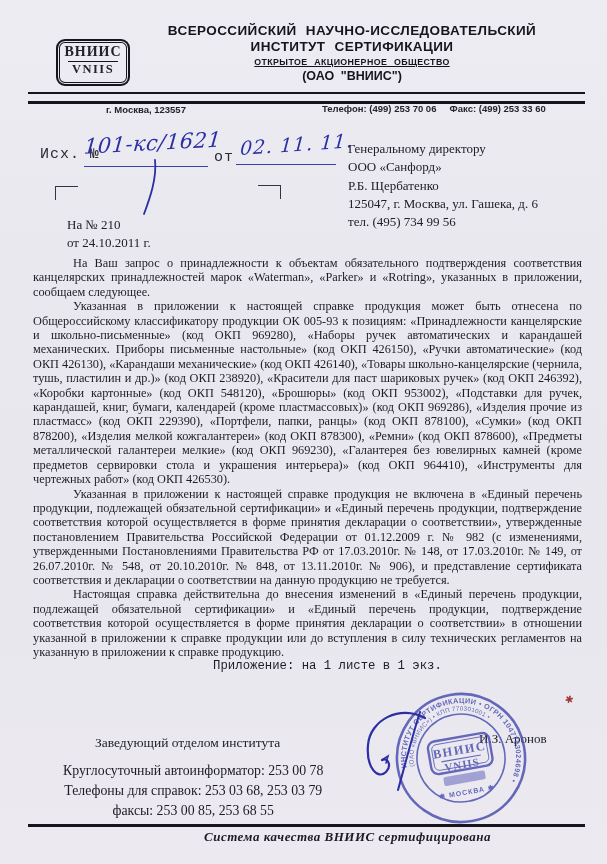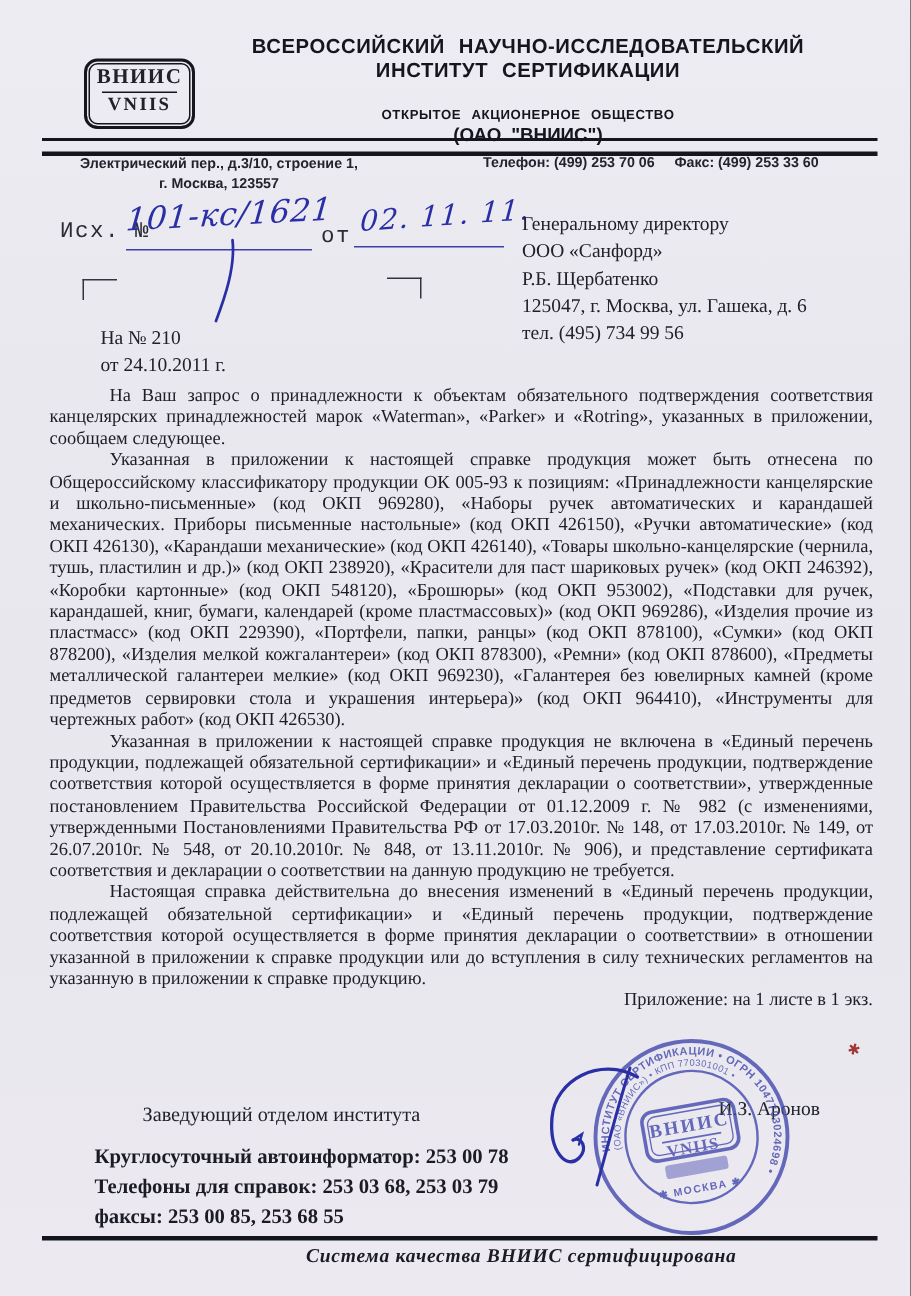--- a/index.html
+++ b/index.html
@@ -13,43 +13,43 @@
   
   .logo{left:56px;top:39px;width:70px;height:43px;border:2.5px solid #15151d;border-radius:9px;
         box-shadow:inset 0 0 0 1px #e9e8ee, inset 0 0 0 2px #15151d;
         text-align:center;font-family:"Liberation Serif",serif;font-weight:bold;}
   .logo-ru{font-size:14px;letter-spacing:1px;margin-top:3px;}
   .logo-div{width:50px;height:0;border-top:1.5px solid #15151d;margin:1px auto 0;}
   .logo-en{font-size:12.5px;letter-spacing:1.5px;margin-top:0px;}
   
   .title-block{left:126px;top:23px;width:380px;text-align:center;font-family:"Liberation Sans",sans-serif;font-weight:bold;color:#15151d;padding-left:36px;}
   .t1{font-size:13.5px;letter-spacing:0.4px;word-spacing:5px;line-height:15.5px;}
-  .t3{font-size:8.8px;letter-spacing:0.4px;word-spacing:4px;margin-top:17px;}
+  .t3{font-size:8.8px;letter-spacing:0.4px;word-spacing:4px;margin-top:3px;text-decoration:underline;}
   .t4{font-size:12.5px;word-spacing:3px;margin-top:2px;}
   .hrule{left:28px;top:92px;width:557px;height:7px;border-top:2px solid #15151d;border-bottom:3px solid #15151d;}
   .addr{left:30px;top:104px;width:232px;text-align:center;font-family:"Liberation Sans",sans-serif;font-weight:bold;font-size:9.5px;line-height:12.5px;color:#23232e;}
   .contacts{left:322px;top:102px;width:268px;font-family:"Liberation Sans",sans-serif;font-weight:bold;font-size:9.5px;line-height:13px;color:#23232e;}
   
   .mono{font-family:"Liberation Mono","DejaVu Sans Mono",monospace;font-size:15px;letter-spacing:1px;color:#2b2b33;}
   .hand{font-family:"DejaVu Serif",serif;font-style:italic;color:#2a2fa6;}
   .hand1{left:84px;top:131px;font-size:21px;transform:rotate(-3deg) skewX(-8deg);letter-spacing:0.5px;}
   .hand2{left:240px;top:133px;font-size:19px;transform:rotate(-4deg) skewX(-8deg);letter-spacing:1px;}
   .uline{height:0;border-bottom:1.5px solid #3a3faa;}
   .br{width:22px;height:13px;}
   .br-l{left:55px;top:186px;border-top:1.5px solid #34343e;border-left:1.5px solid #34343e;}
   .br-r{left:258px;top:185px;border-top:1.5px solid #34343e;border-right:1.5px solid #34343e;}
   .recipient{left:348px;top:140px;font-size:13px;line-height:18.3px;color:#20202c;}
   .reference{left:55px;top:216px;font-size:13px;line-height:18px;color:#20202c;margin-left:12px;}
   
   .body-text{left:33px;top:256px;width:549px;font-size:12.3px;line-height:14.4px;color:#1d1d28;}
   .body-text p{margin:0;text-indent:40px;text-align:justify;}
-  .body-text p.noj{text-align:right;}
+  .body-text p.noj{text-align:center;font-family:Liberation Mono, monospace;}
   .sig-pos{left:95px;top:735px;font-size:13.5px;}
   .sig-name{left:468px;top:731px;font-size:13px;z-index:1;margin-left:11px;}
-  .info{left:63px;top:761px;font-size:13.8px;font-weight:bold;line-height:20px;color:#1b1b26;}
+  .info{left:63px;top:761px;font-size:13.8px;font-weight:normal;line-height:20px;color:#1b1b26;text-align:center;}
   .brule{left:28px;top:824px;width:557px;height:2.5px;background:#15151d;}
   .quality{left:0;top:829px;width:607px;text-align:center;font-size:13px;font-weight:bold;font-style:italic;letter-spacing:0.5px;color:#1b1b26;margin-left:44px;}
   .stamp{left:376px;top:673px;z-index:2;transform:rotate(-10deg);opacity:0.82;}
   .pen{left:352px;top:692px;z-index:3;}
   .ink-tail{left:142px;top:158px;}
   .red-mark{left:565px;top:694px;font-size:10px;color:#a23535;transform:rotate(15deg);}
 </style>
 </head>
 <body>
 
@@ -64,21 +64,20 @@
   <div class="abs title-block">
     <div class="t1">ВСЕРОССИЙСКИЙ НАУЧНО-ИССЛЕДОВАТЕЛЬСКИЙ</div>
     <div class="t1">ИНСТИТУТ СЕРТИФИКАЦИИ</div>
     <div class="t3">ОТКРЫТОЕ АКЦИОНЕРНОЕ ОБЩЕСТВО</div>
     <div class="t4">(ОАО "ВНИИС")</div>
   </div>
 
   <div class="abs hrule"></div>
 
   <div class="abs addr">
-    <div>Электрический пер., д.3/10, строение 1,</div>
     <div>г. Москва, 123557</div>
   </div>
   <div class="abs contacts">
     <div class="pre">Телефон: (499) 253 70 06     Факс: (499) 253 33 60</div>
   </div>
 
   <div class="abs mono" style="left:40px;top:146px;">Исх. №</div>
   <div class="abs uline" style="left:84px;top:166px;width:124px;"></div>
   <div class="abs hand hand1">101-кс/1621</div>
   <svg class="abs ink-tail" width="20" height="60">

